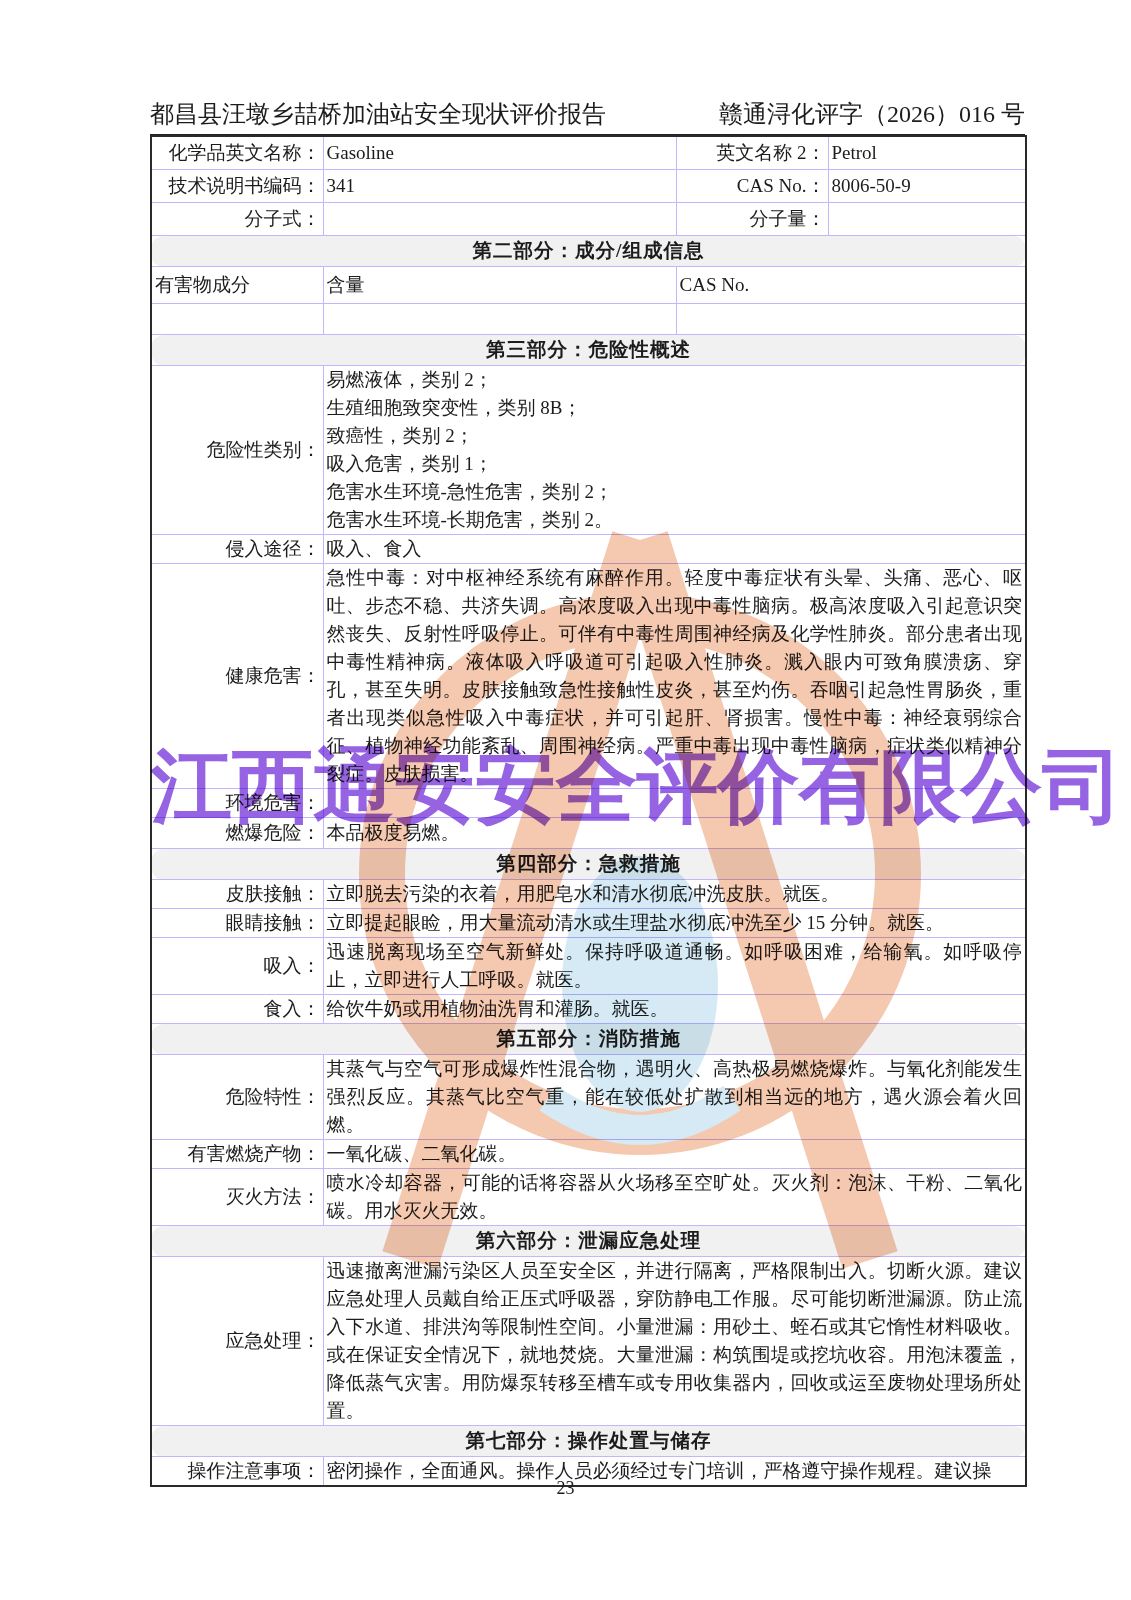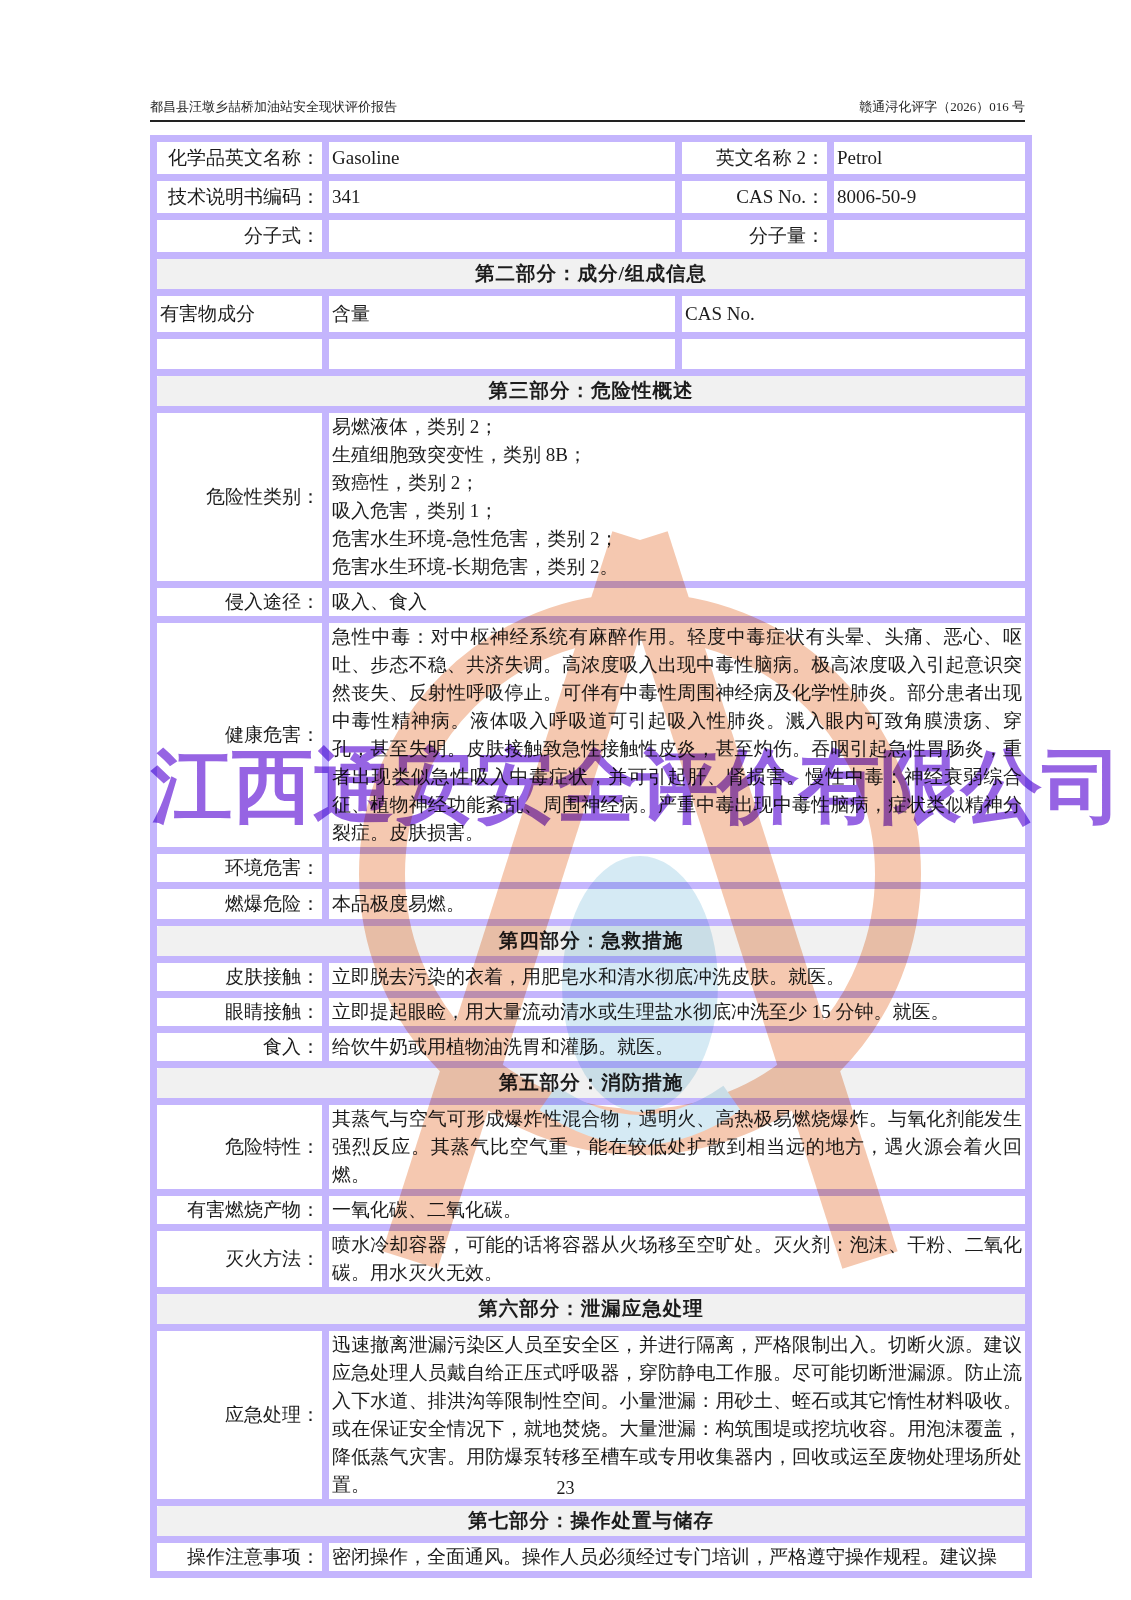--- a/index.html
+++ b/index.html
@@ -5,32 +5,32 @@
   html,body { margin:0; padding:0; background:#ffffff; }
   .page {
     position:relative; width:1131px; height:1600px; background:#ffffff;
     overflow:hidden; font-family:"Liberation Serif","DejaVu Serif",serif; color:#1c1c1c;
   }
 
   
   .header {
     position:absolute; left:150px; top:98px; width:875px;
     display:flex; justify-content:space-between; align-items:flex-end;
-    font-size:13px; padding-bottom:4px; border-bottom:2px solid #222;
+    font-size:24px; padding-bottom:4px; border-bottom:2px solid #222;
   }
   .header .code-num { font-weight:normal; }
 
   
   table.doc-table {
     position:absolute; left:150px; top:135px; width:875px;
     border-collapse:collapse; table-layout:fixed; font-size:19px;
     border:2px solid #2a2a2a;
   }
   .doc-table td {
-    border:7px solid #c4b5fd; padding:0 3px; line-height:28px;
+    border:1px solid #c4b5fd; padding:0 3px; line-height:28px;
     vertical-align:middle; overflow:hidden; word-break:break-all;
   }
   .doc-table td.lbl { text-align:right; padding-right:2px; }
   .doc-table td.val { text-align:justify; }
   .doc-table tr.section-row td {
     text-align:center; font-weight:bold; background:#f1f1f1;
     height:30px; letter-spacing:1px; font-size:19.5px;border-radius:13px;
   }
   .doc-table td.ctr { text-align:left; }
   .doc-table tr.h32 td { height:32px; }
@@ -141,20 +141,24 @@
         </tr>
         <tr>
           <td class="lbl">皮肤接触：</td>
           <td class="val" colspan="3">立即脱去污染的衣着，用肥皂水和清水彻底冲洗皮肤。就医。</td>
         </tr>
         <tr>
           <td class="lbl">眼睛接触：</td>
           <td class="val" colspan="3">立即提起眼睑，用大量流动清水或生理盐水彻底冲洗至少 15 分钟。就医。</td>
         </tr>
         <tr>
+          <td class="lbl">吸入：</td>
+          <td class="val" colspan="3">迅速脱离现场至空气新鲜处。保持呼吸道通畅。如呼吸困难，给输氧。如呼吸停止，立即进行人工呼吸。就医。</td>
+        </tr>
+        <tr>
           <td class="lbl">食入：</td>
           <td class="val" colspan="3">给饮牛奶或用植物油洗胃和灌肠。就医。</td>
         </tr>
         <tr class="section-row">
           <td colspan="4">第五部分：消防措施</td>
         </tr>
         <tr>
           <td class="lbl">危险特性：</td>
           <td class="val" colspan="3">其蒸气与空气可形成爆炸性混合物，遇明火、高热极易燃烧爆炸。与氧化剂能发生强烈反应。其蒸气比空气重，能在较低处扩散到相当远的地方，遇火源会着火回燃。</td>
         </tr>

